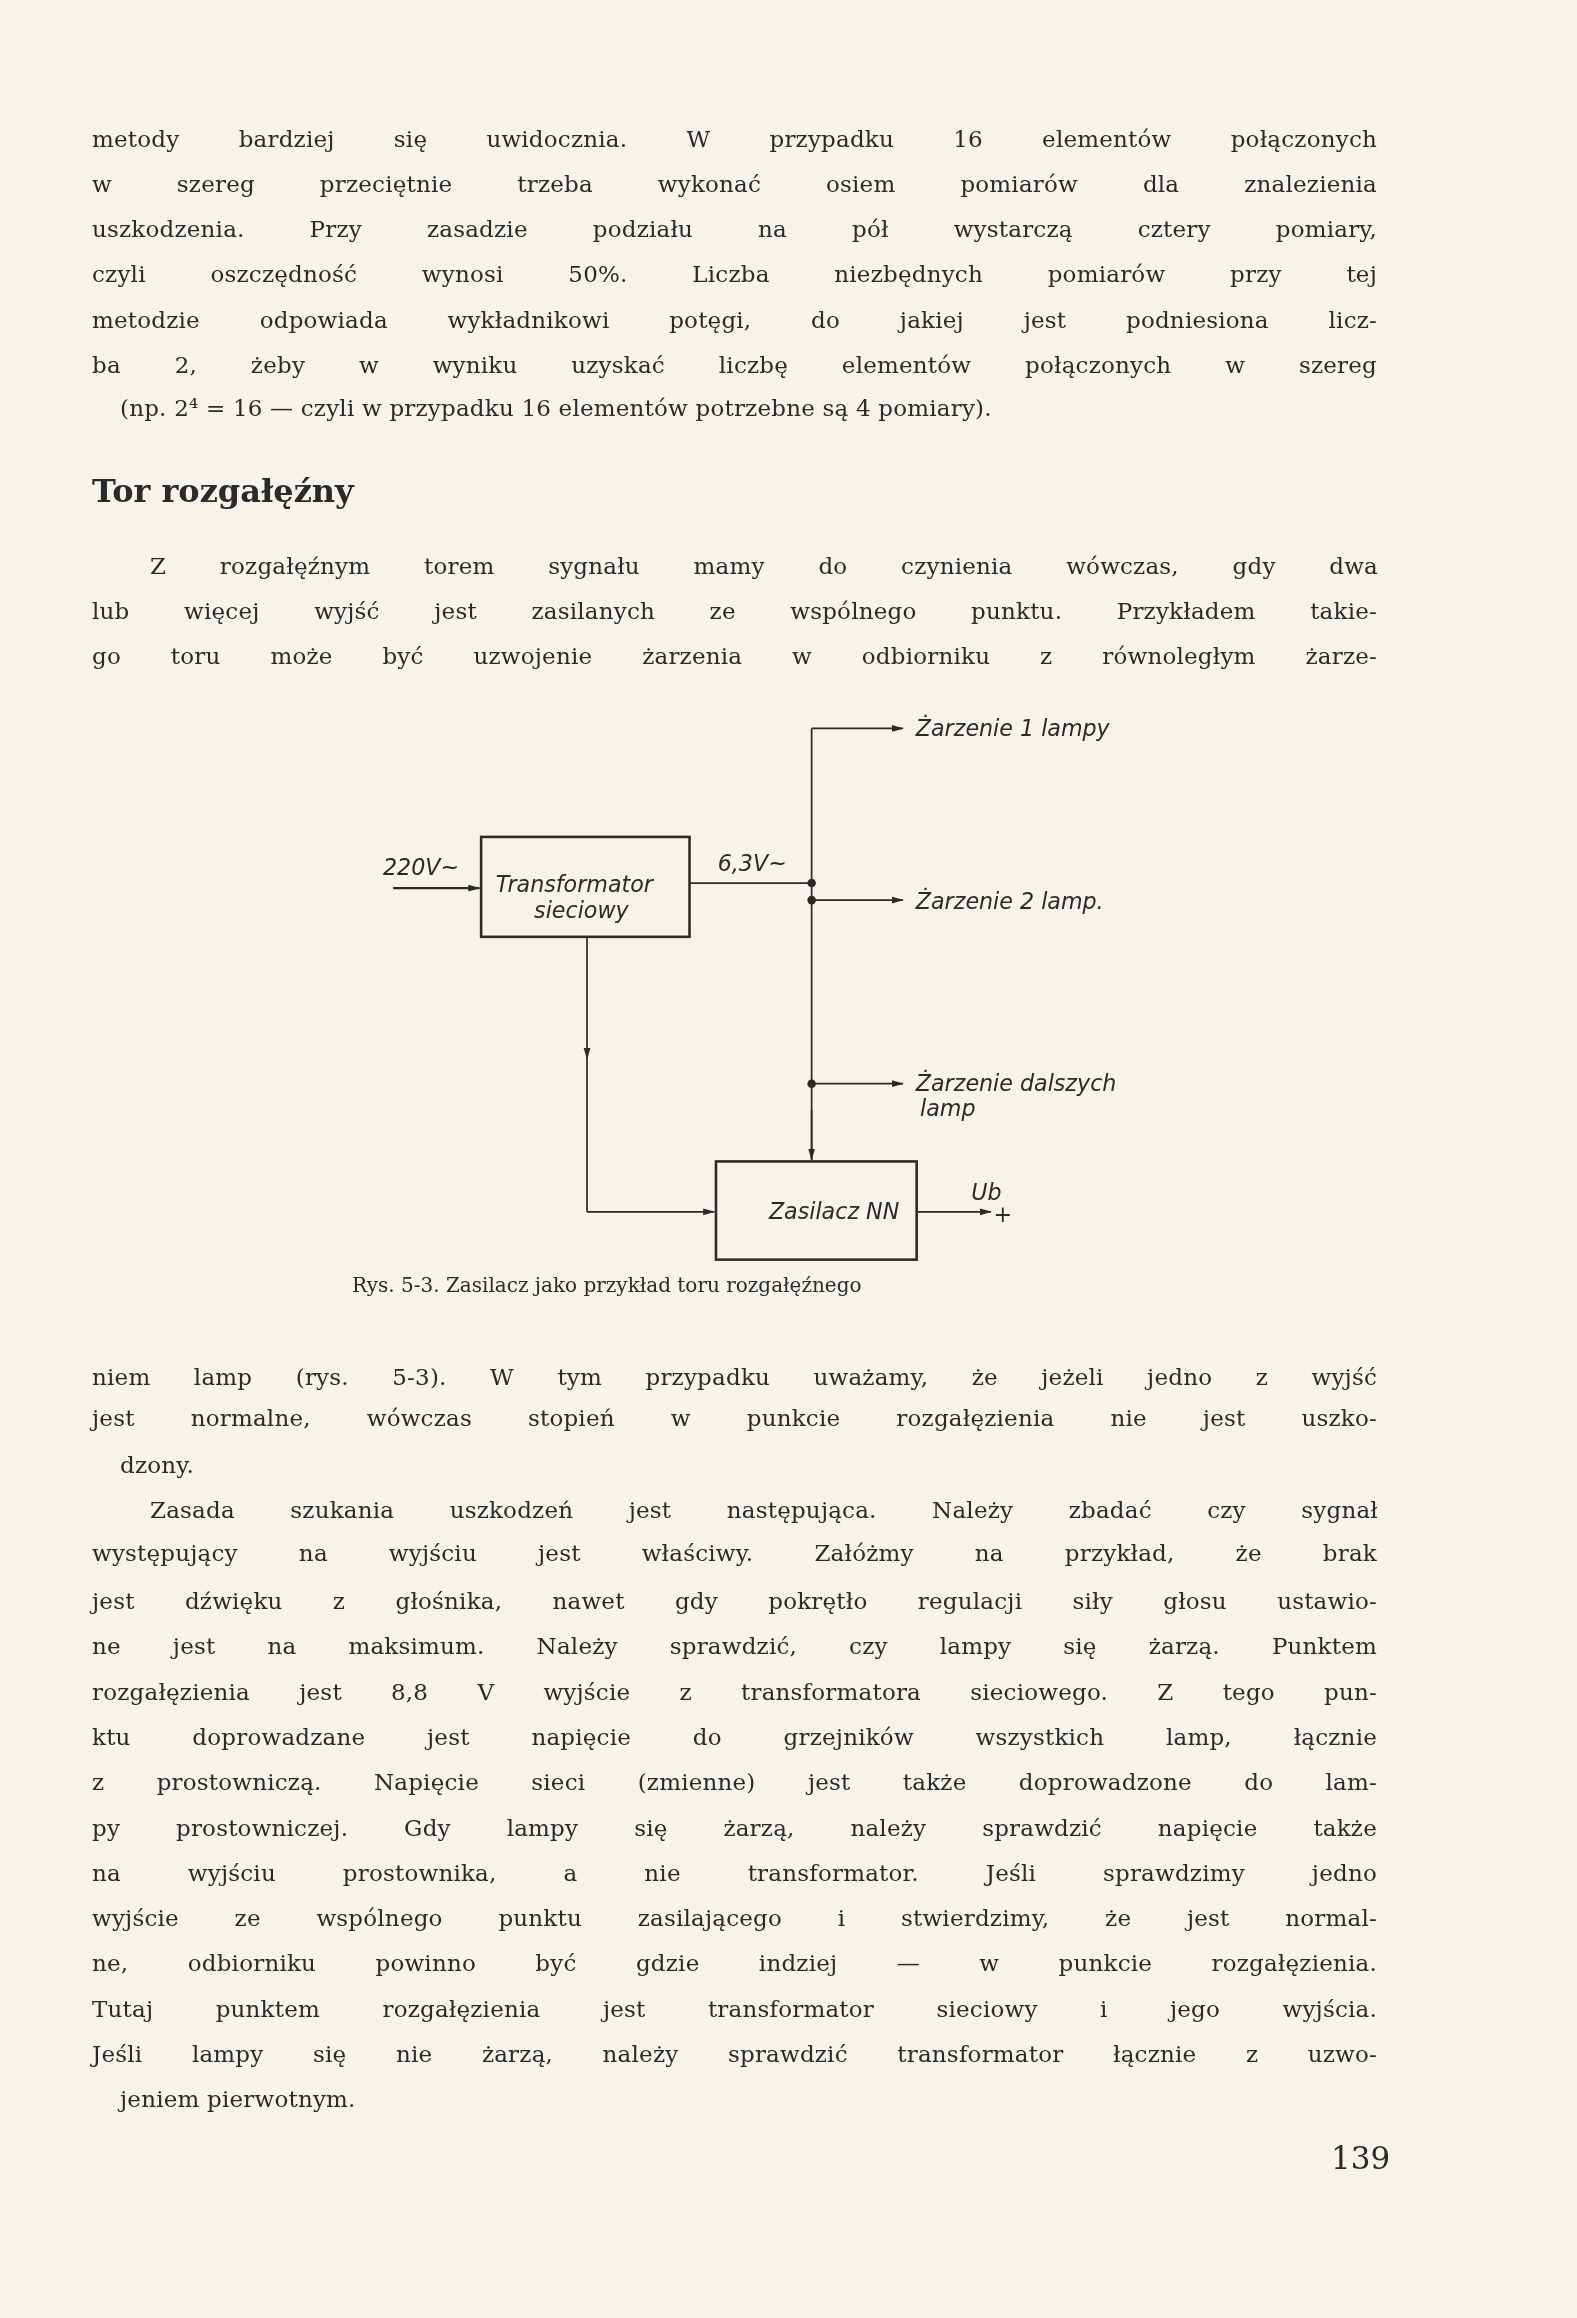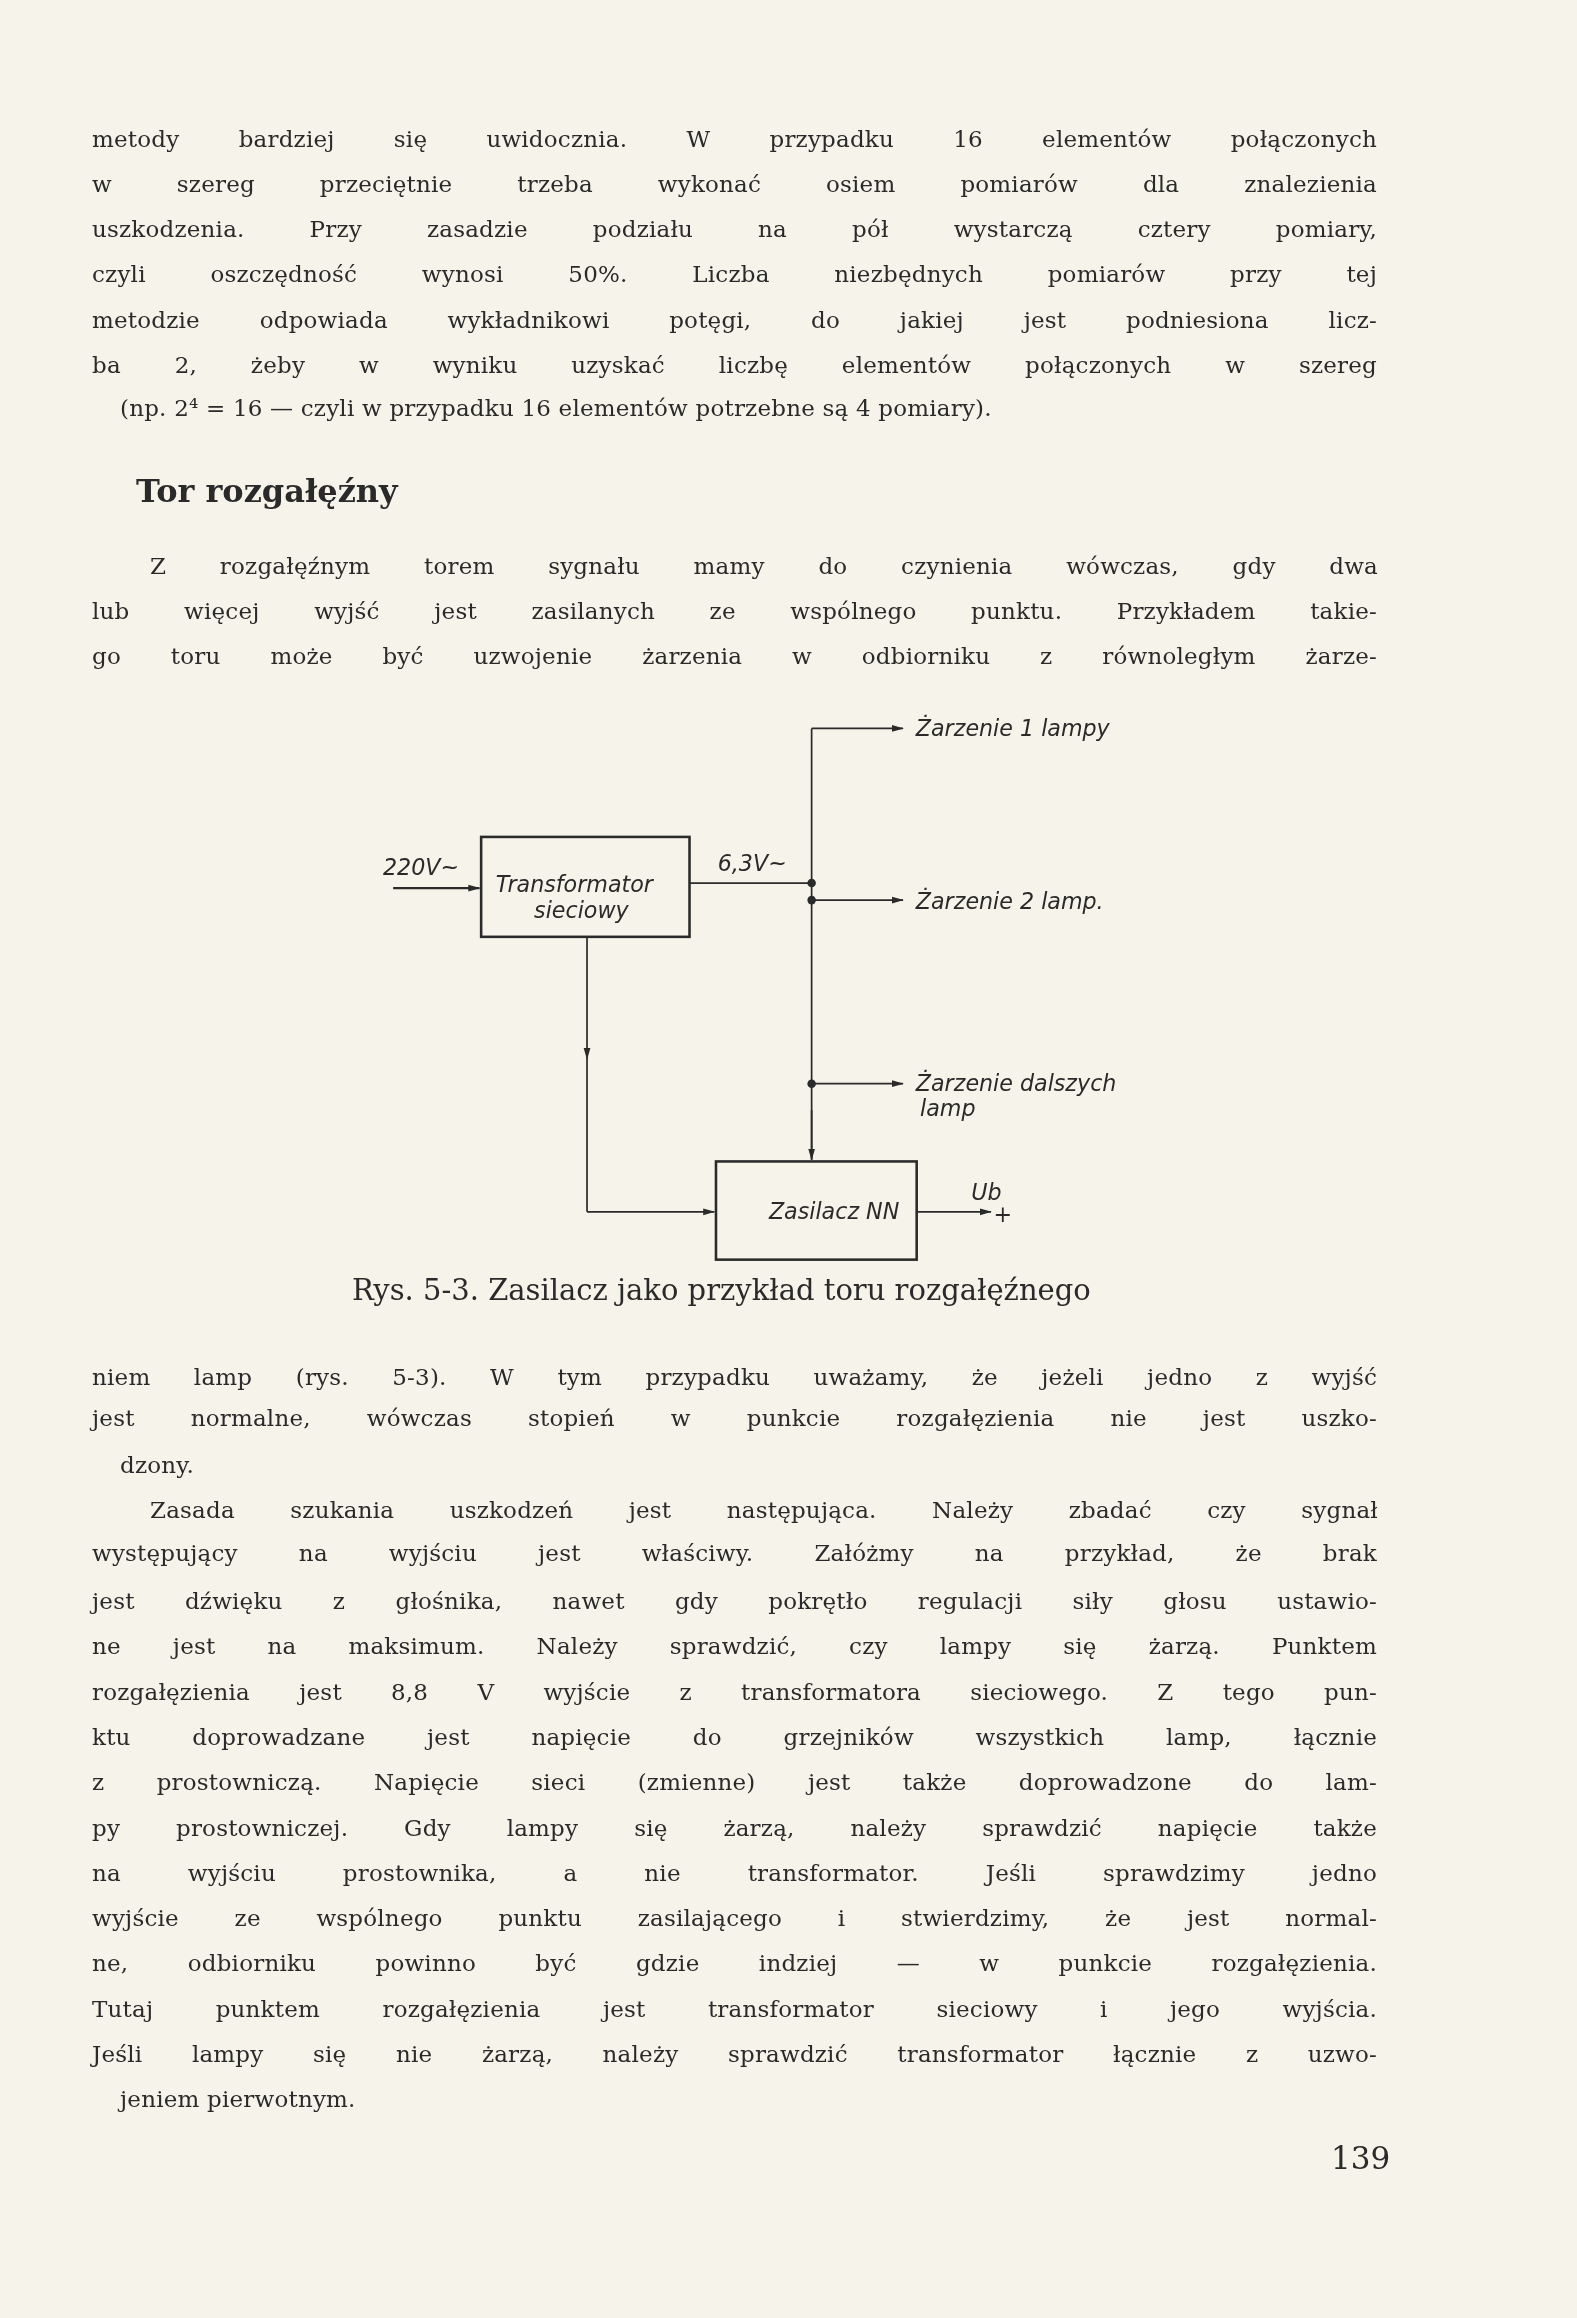--- a/index.html
+++ b/index.html
@@ -1,22 +1,22 @@
 <!DOCTYPE html>
 <html style="font-size:13.7px"><head>
 <meta charset="utf-8">
 <style>
   html, body { margin:0; padding:0; }
   body { width:1578px; height:2319px; background:#f6f3ea; position:relative; overflow:hidden;
          font-family:"DejaVu Serif", serif; color:#2a2a2a; }
   .line { position:absolute; left:92px; width:1285px; font-size:23px; line-height:38px; white-space:nowrap;
           text-align:justify; text-align-last:justify; letter-spacing:0.2px; }
   .line.last { text-align-last:left;margin-left:28px; }
-  .heading { position:absolute; left:92px; font-size:32px; font-weight:bold;margin-left:44px; }
-  .caption { position:absolute; left:352px; top:1273px; font-size:29px; white-space:nowrap; }
+  .heading { position:absolute; left:92px; font-size:32px; font-weight:bold; }
+  .caption { position:absolute; left:352px; top:1273px; font-size:20px; white-space:nowrap; }
   .pagenum { position:absolute; left:1331px; top:2140px; font-size:31px; }
   svg { position:absolute; left:0; top:0; }
   .dlabel { font-family:"DejaVu Sans", sans-serif; font-style:italic; font-size:26px; fill:#2a2a2a; }
 </style>
 </head>
 <body>
 
 <div>
   <div class="line" style="top:120px">metody bardziej się uwidocznia. W przypadku 16 elementów połączonych</div>
   <div class="line" style="top:165px">w szereg przeciętnie trzeba wykonać osiem pomiarów dla znalezienia</div>

